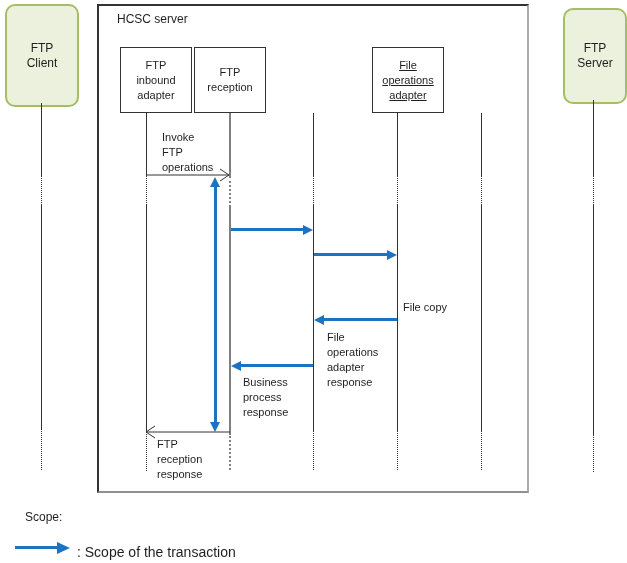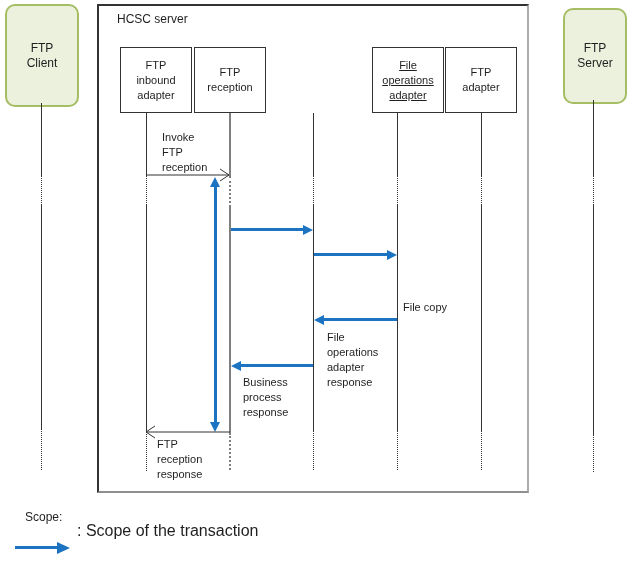--- a/index.html
+++ b/index.html
@@ -39,21 +39,21 @@
   .bline-h{position:absolute;height:3px;background:#1B73C2;}
   .bhead-right{position:absolute;width:0;height:0;border-top:5px solid transparent;border-bottom:5px solid transparent;border-left:10px solid #1B73C2;}
   .bhead-left{position:absolute;width:0;height:0;border-top:5px solid transparent;border-bottom:5px solid transparent;border-right:10px solid #1B73C2;}
   
   .bline-v{position:absolute;width:3px;background:#1B73C2;}
   .bhead-up{position:absolute;width:0;height:0;border-left:5px solid transparent;border-right:5px solid transparent;border-bottom:10px solid #1B73C2;}
   .bhead-down{position:absolute;width:0;height:0;border-left:5px solid transparent;border-right:5px solid transparent;border-top:10px solid #1B73C2;}
   
   .msg{position:absolute;font-size:11px;line-height:15px;}
   .legend-title{position:absolute;left:25px;top:510px;font-size:12px;}
-  .legend-text{position:absolute;left:77px;top:522px;font-size:16px;}
+  .legend-text{position:absolute;left:77px;top:544px;font-size:14px;}
 </style>
 </head>
 <body>
 
 <div class="stage">
 
   <div class="actor-ext" style="left:5px;top:4px;width:70px;height:99px;">
     <div class="lbl">FTP Client</div>
   </div>
   <div class="actor-ext" style="left:563px;top:8px;width:60px;height:92px;">
@@ -65,23 +65,20 @@
   </div>
 
   <div class="comp" style="left:110px;margin-left:10px;">
     <div class="lbl">FTP inbound adapter</div>
   </div>
   <div class="comp" style="left:194px;">
     <div class="lbl">FTP reception</div>
   </div>
   <div class="comp" style="left:372px;text-decoration:underline;">
     <div class="lbl">File operations adapter</div>
-  </div>
-  <div class="comp" style="left:445px;">
-    <div class="lbl">FTP adapter</div>
   </div>
 
   <div>
     <div class="seg-solid" style="left:41px;top:103px;height:73px;"></div>
     <div class="seg-dot" style="left:41px;top:176px;height:29px;"></div>
     <div class="seg-solid" style="left:41px;top:205px;height:224px;"></div>
     <div class="seg-dot" style="left:41px;top:429px;height:41px;"></div>
   </div>
   <div>
     <div class="seg-solid" style="left:146px;top:113px;height:62px;"></div>
@@ -117,21 +114,21 @@
     <div class="seg-solid" style="left:593px;top:100px;height:76px;"></div>
     <div class="seg-dot" style="left:593px;top:176px;height:29px;"></div>
     <div class="seg-solid" style="left:593px;top:205px;height:229px;"></div>
     <div class="seg-dot" style="left:593px;top:434px;height:38px;"></div>
   </div>
 
   <svg class="abs" style="left:146px;top:168px;" width="86" height="15">
     <line x1="0" y1="7" x2="83" y2="7" stroke="#333333" stroke-width="1"></line>
     <polyline points="74,1 83,7 74,13" fill="none" stroke="#333333" stroke-width="1"></polyline>
   </svg>
-  <div class="msg" style="left:162px;top:130px;width:50px;">Invoke FTP reception</div>
+  <div class="msg" style="left:162px;top:130px;width:50px;">Invoke FTP operations</div>
 
   <div>
     <div class="bhead-up" style="left:210px;top:177px;"></div>
     <div class="bline-v" style="left:214px;top:186px;height:237px;"></div>
     <div class="bhead-down" style="left:210px;top:422px;"></div>
   </div>
 
   <div>
     <div class="bline-h" style="left:231px;top:228px;width:73px;"></div>
     <div class="bhead-right" style="left:303px;top:225px;"></div>

